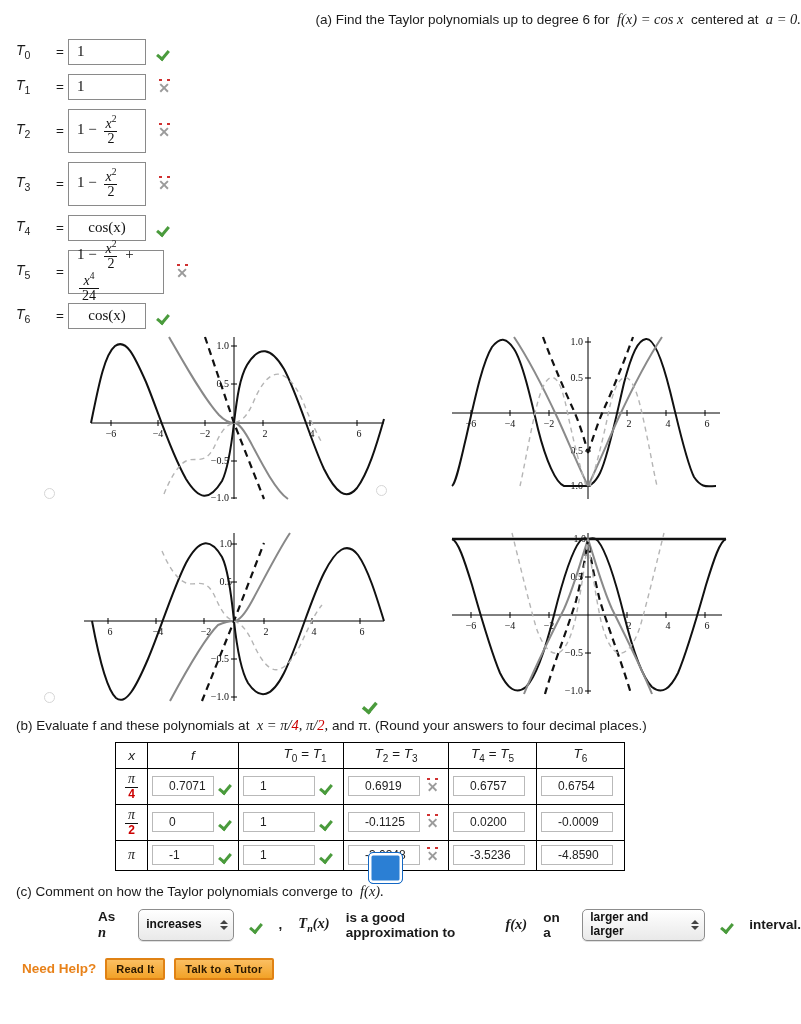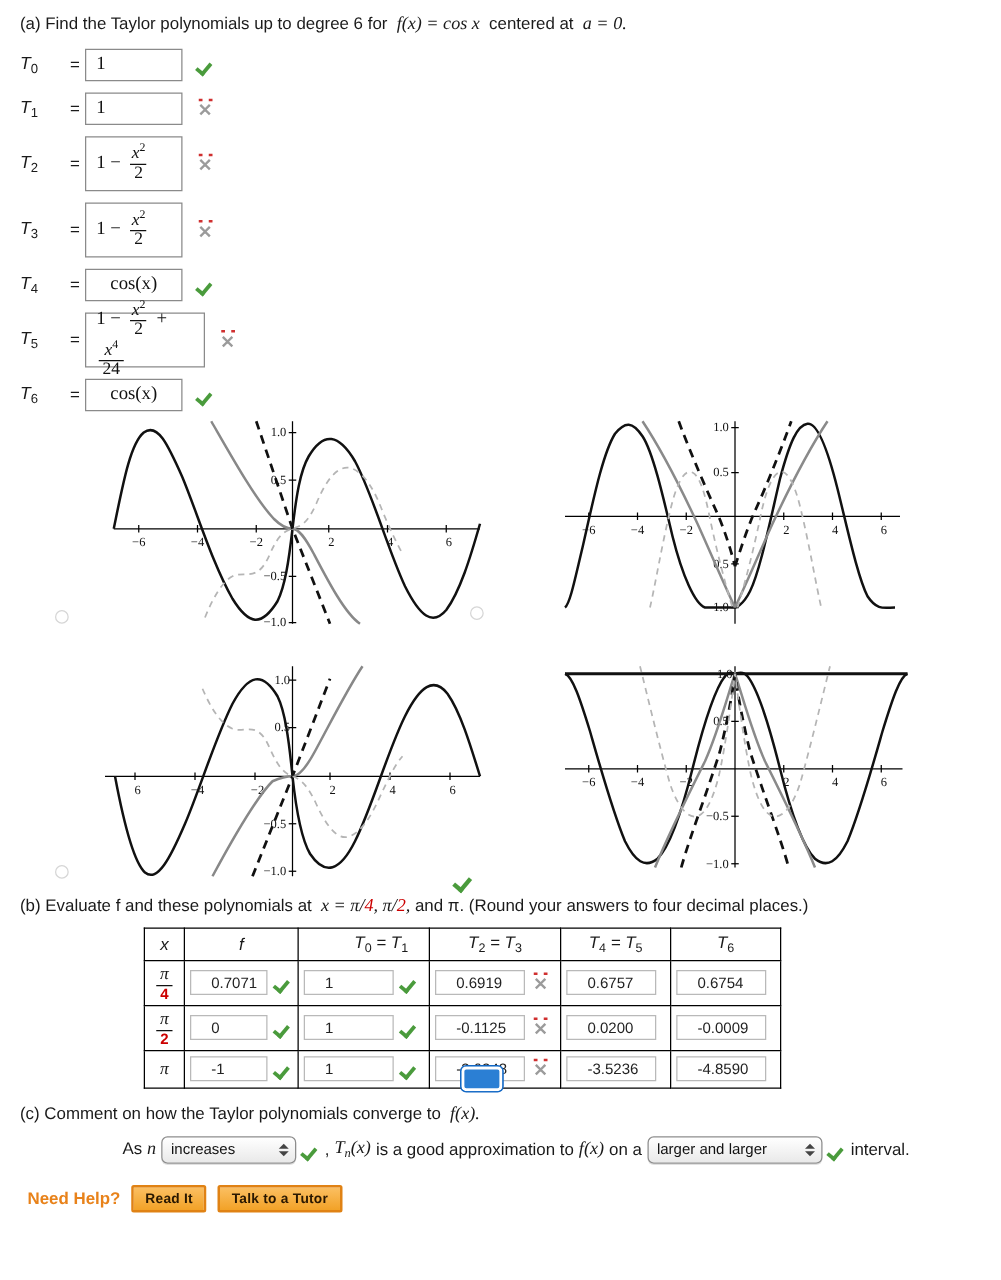--- a/index.html
+++ b/index.html
@@ -96,23 +96,23 @@
   .cellwrap { display:flex; align-items:center; justify-content:flex-start; gap:5px; }
   .inp {
     border:1px solid #b9b9b9; background:#fff; height:20px; width:62px;
     font-family:"Liberation Sans", sans-serif; font-size:12px; color:#222;
     display:flex; align-items:center; padding:0 16px;
   }
   .inp.wide { width:72px; }
 
   
   .clead { margin: 12px 0 0 8px; font-size:13.5px; }
-  .crow { display:flex; align-items:center; margin: 9px 0 0 90px; font-size:13.5px; gap:4px; }
+  .crow { display:flex; align-items:center; margin: 9px 0 0 90px; font-size:13.5px; gap:16px;font-weight:bold; }
   .sel {
-    position:relative; border:1px solid #8d8d8d; border-radius:5px; height:22px;
+    position:relative; border:1px solid #8d8d8d; border-radius:5px; height:32px;
     background: linear-gradient(#ffffff, #e9e9e9);
     display:flex; align-items:center; padding:0 26px 2px 7px;
     font-size:12px; color:#111; box-shadow: 0 1px 0 rgba(0,0,0,.12);
   }
   .sel.w1 { width:108px; }
   .sel.w2 { width:140px; }
   .sel .arrows { position:absolute; right:5px; top:50%; transform:translateY(-50%);
                  display:flex; flex-direction:column; gap:2px; }
   .sel .arrows i { display:block; width:0;height:0; border-left:4px solid transparent;
                    border-right:4px solid transparent; }
@@ -126,21 +126,21 @@
     border:2px solid #e08214; background: linear-gradient(#fbbf62,#f2a227);
     color:#2a1800; font-weight:bold; font-size:11px; letter-spacing:.2px;
     padding: 3px 9px; border-radius:2px; font-family:"Liberation Sans", sans-serif;
   }
 </style>
 </head>
 <body>
 
 <div class="page">
 
-  <div class="qtext" style="margin-left:8px;">
+  <div class="qtext" style="margin-left:8px;text-align:right;">
     <span>(a) Find the Taylor polynomials up to degree 6 for</span>
     <span class="mi">&nbsp;<i>f</i>(<i>x</i>) = cos <i>x</i>&nbsp;</span>
     <span>centered at</span>
     <span class="mi">&nbsp;<i>a</i> = 0.</span>
   </div>
 
   <div class="trow">
     <div class="tlabel">T<sub>0</sub></div>
     <div class="teq">=</div>
     <div class="tbox" style="width:78px;">

